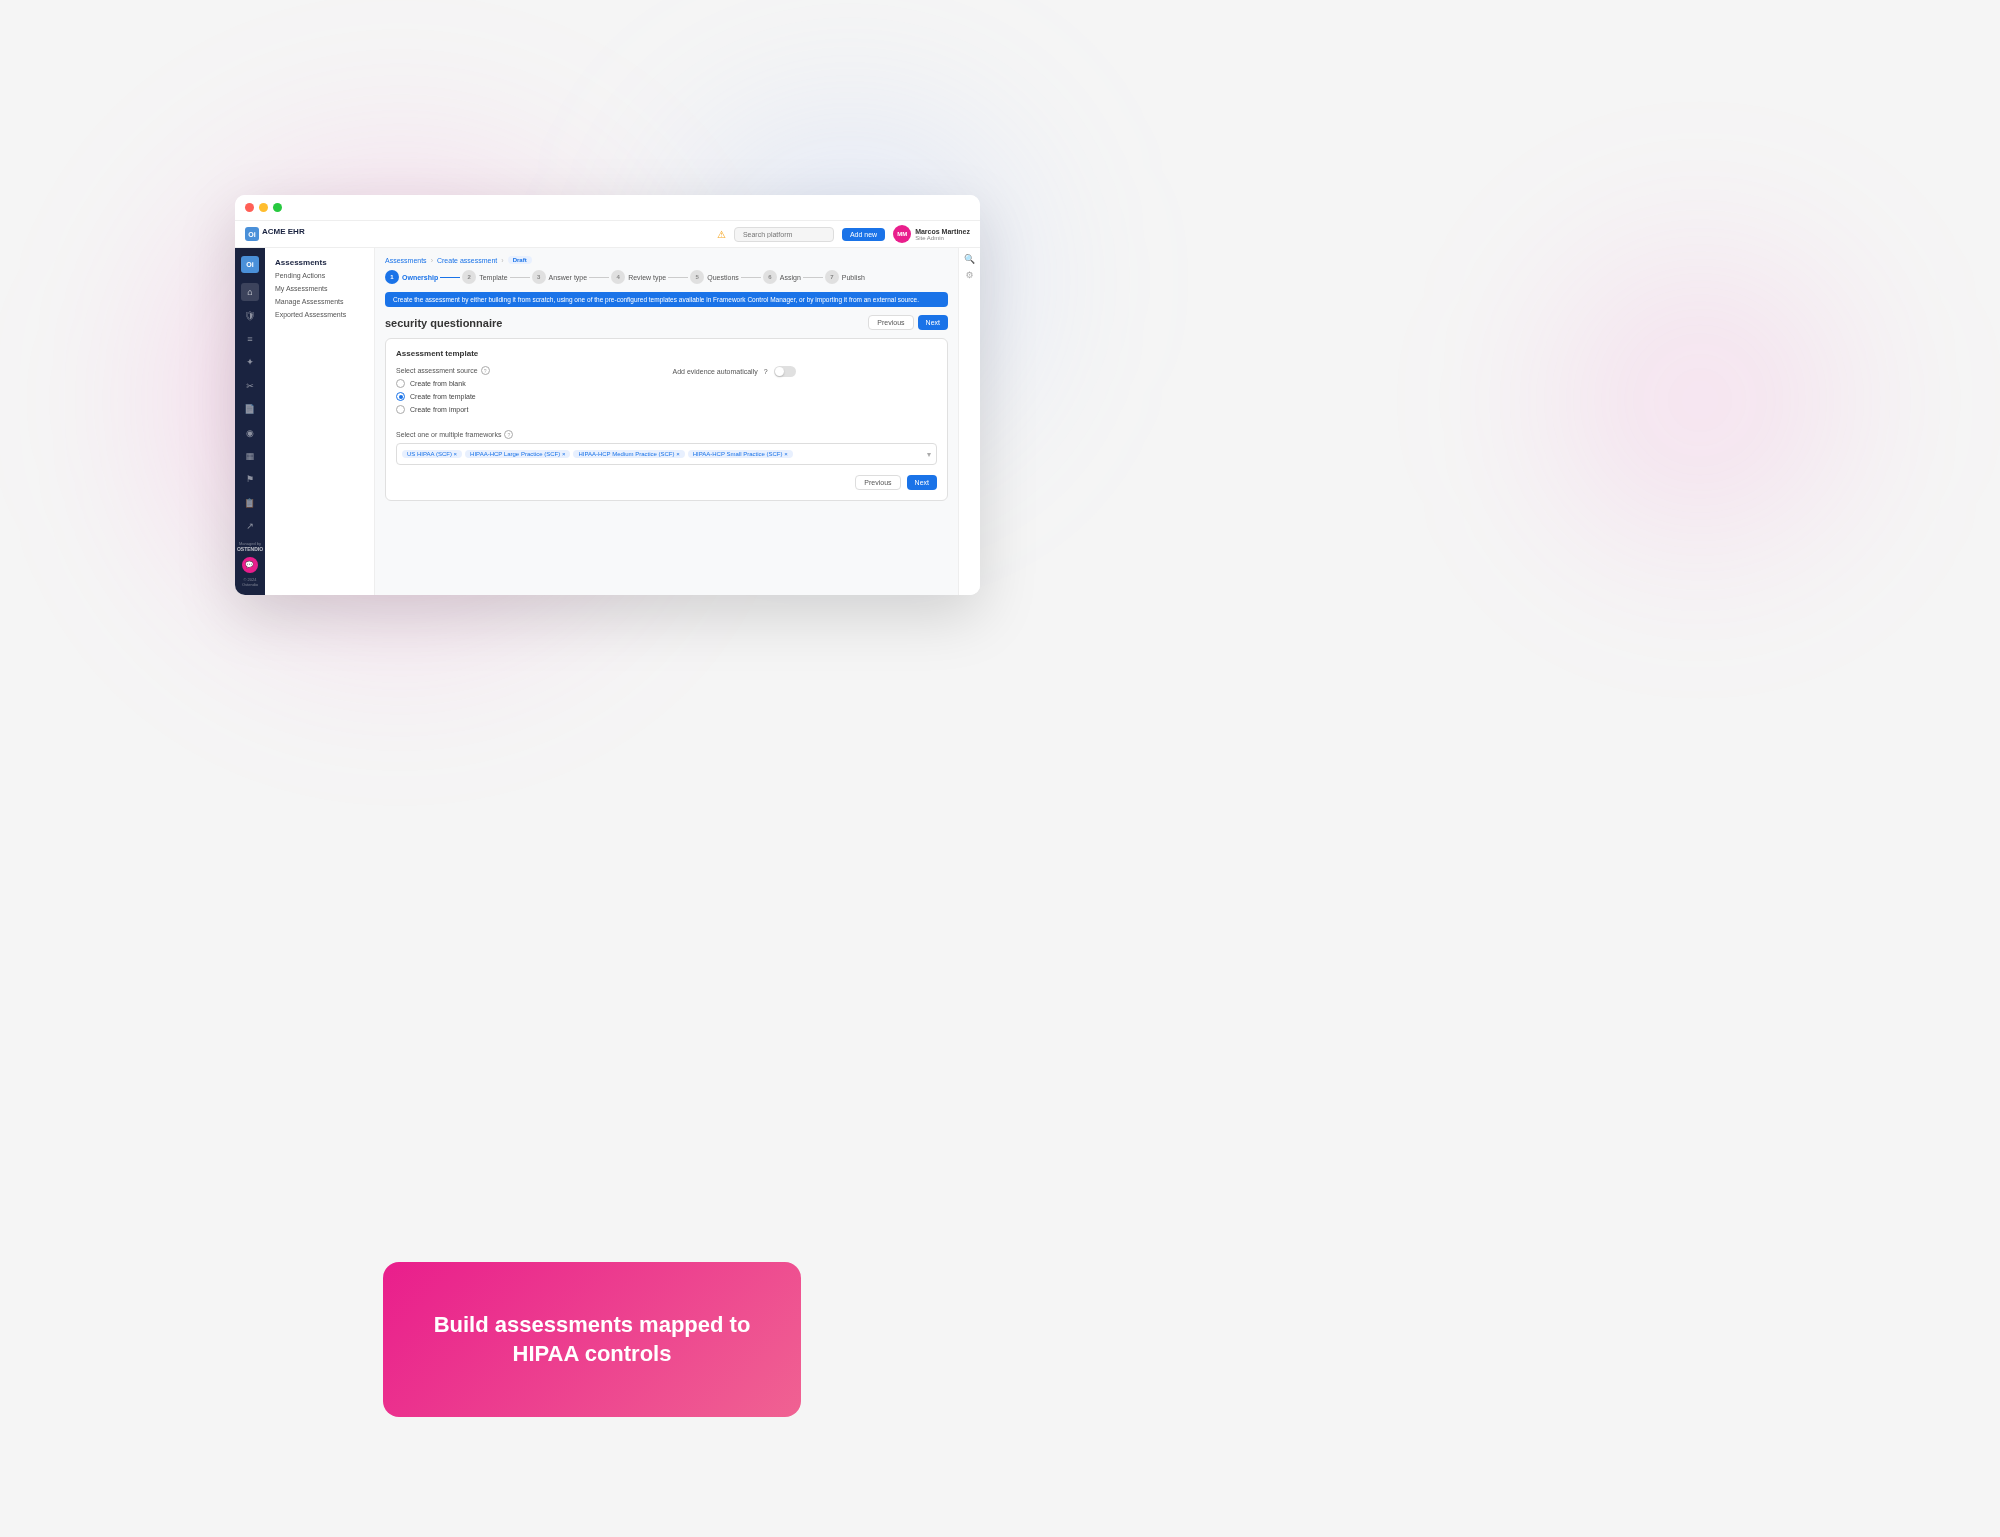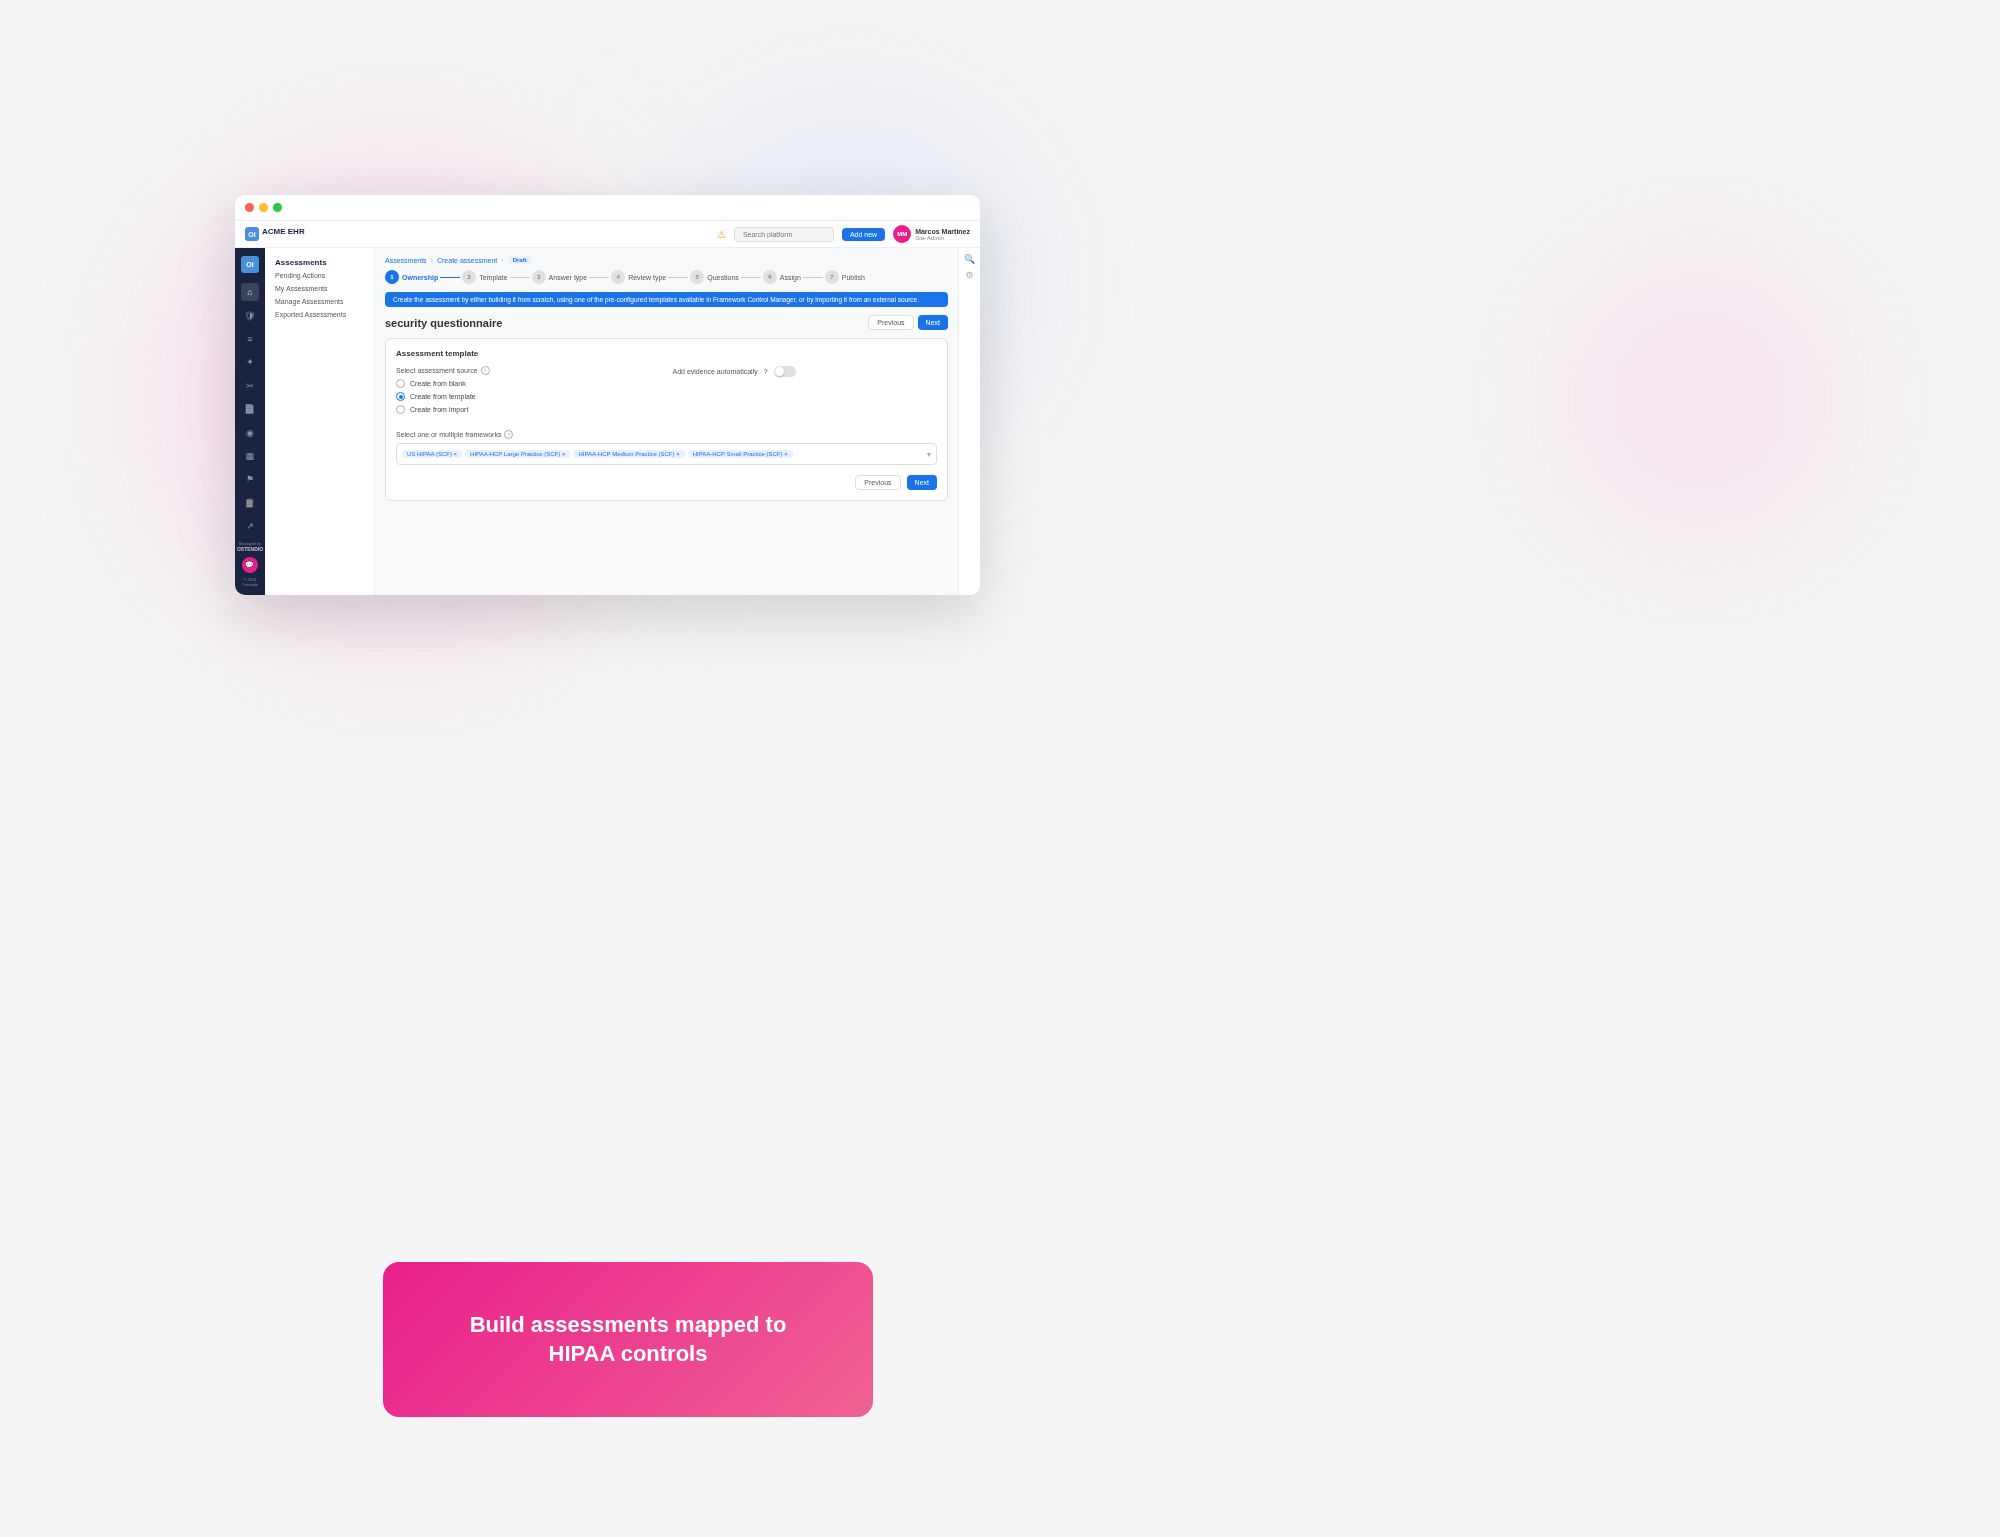--- a/index.html
+++ b/index.html
@@ -505,21 +505,21 @@
       justify-content: flex-end;
       gap: 6px;
       margin-top: 10px;
     }
 
     
     .overlay-pink {
       position: absolute;
       bottom: 120px;
       left: 383px;
-      width: 490px;
+      width: 418px;
       height: 155px;
       background: linear-gradient(135deg, #e91e8c, #f06292);
       border-radius: 16px;
       display: flex;
       align-items: center;
       justify-content: center;
       z-index: 10;
     }
     .overlay-pink-text {
       color: #fff;

